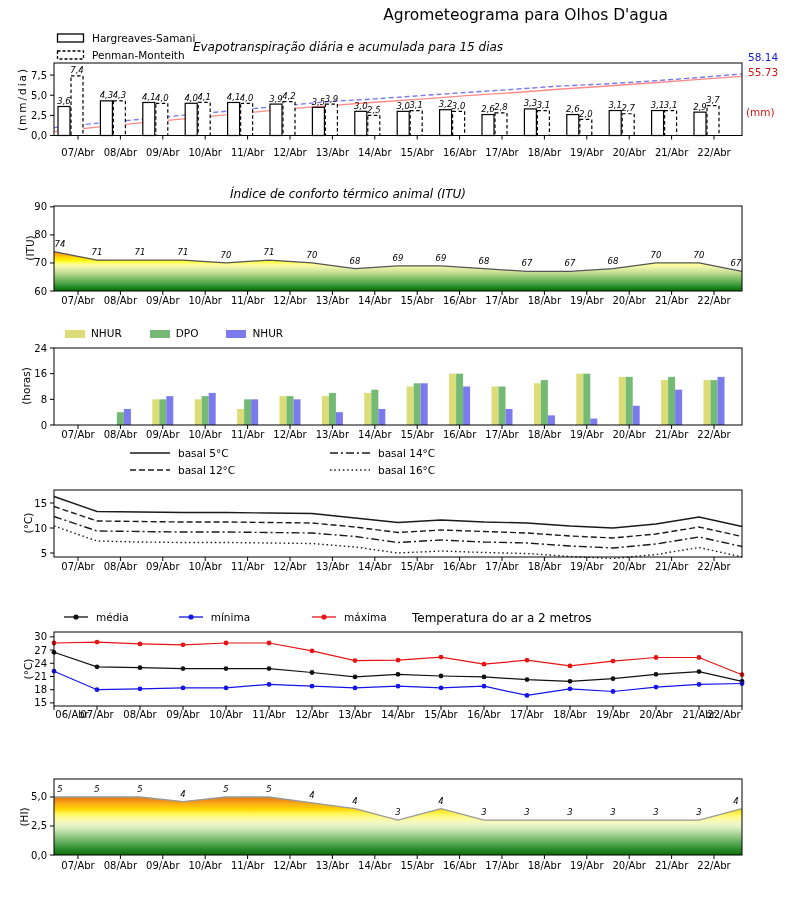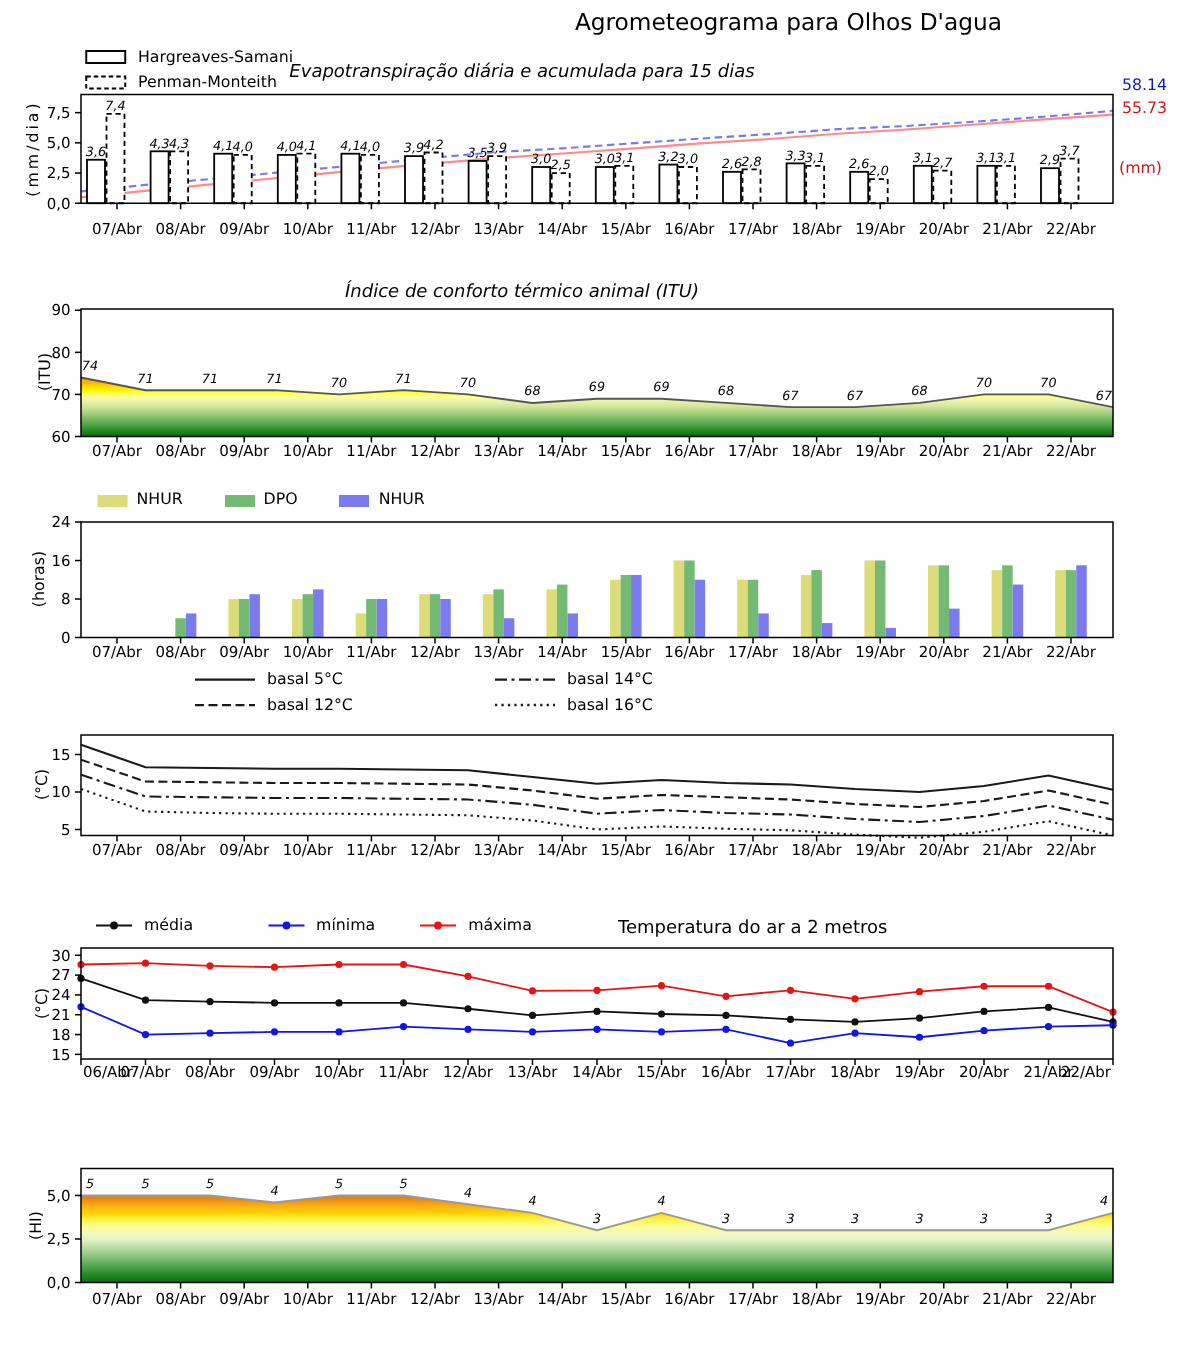--- a/index.html
+++ b/index.html
@@ -595,21 +595,21 @@
   <div class="abs leg" style="left:62px;top:611px">
     <svg width="28" height="10">
         <line x1="2" y1="5" x2="26" y2="5" stroke="#111" stroke-width="1.3"></line>
         <circle cx="14" cy="5" r="2.6" fill="#111"></circle>
       </svg>
     <span style="margin-right:42px">média</span>
     <svg width="28" height="10">
         <line x1="2" y1="5" x2="26" y2="5" stroke="#1414e6" stroke-width="1.3"></line>
         <circle cx="14" cy="5" r="2.6" fill="#1414e6"></circle>
       </svg>
-    <span style="margin-right:22px">mínima</span>
+    <span style="margin-right:54px">mínima</span>
     <svg width="28" height="10">
         <line x1="2" y1="5" x2="26" y2="5" stroke="#e61414" stroke-width="1.3"></line>
         <circle cx="14" cy="5" r="2.6" fill="#e61414"></circle>
       </svg>
     <span>máxima</span>
   </div>
   <div class="abs sub" style="left:412px;top:611px">Temperatura do ar a 2 metros</div>
   <div class="abs ylab" style="left:28px;top:669px">(°C)</div>
 
   <div class="abs ylab" style="left:24px;top:817px">(HI)</div>

